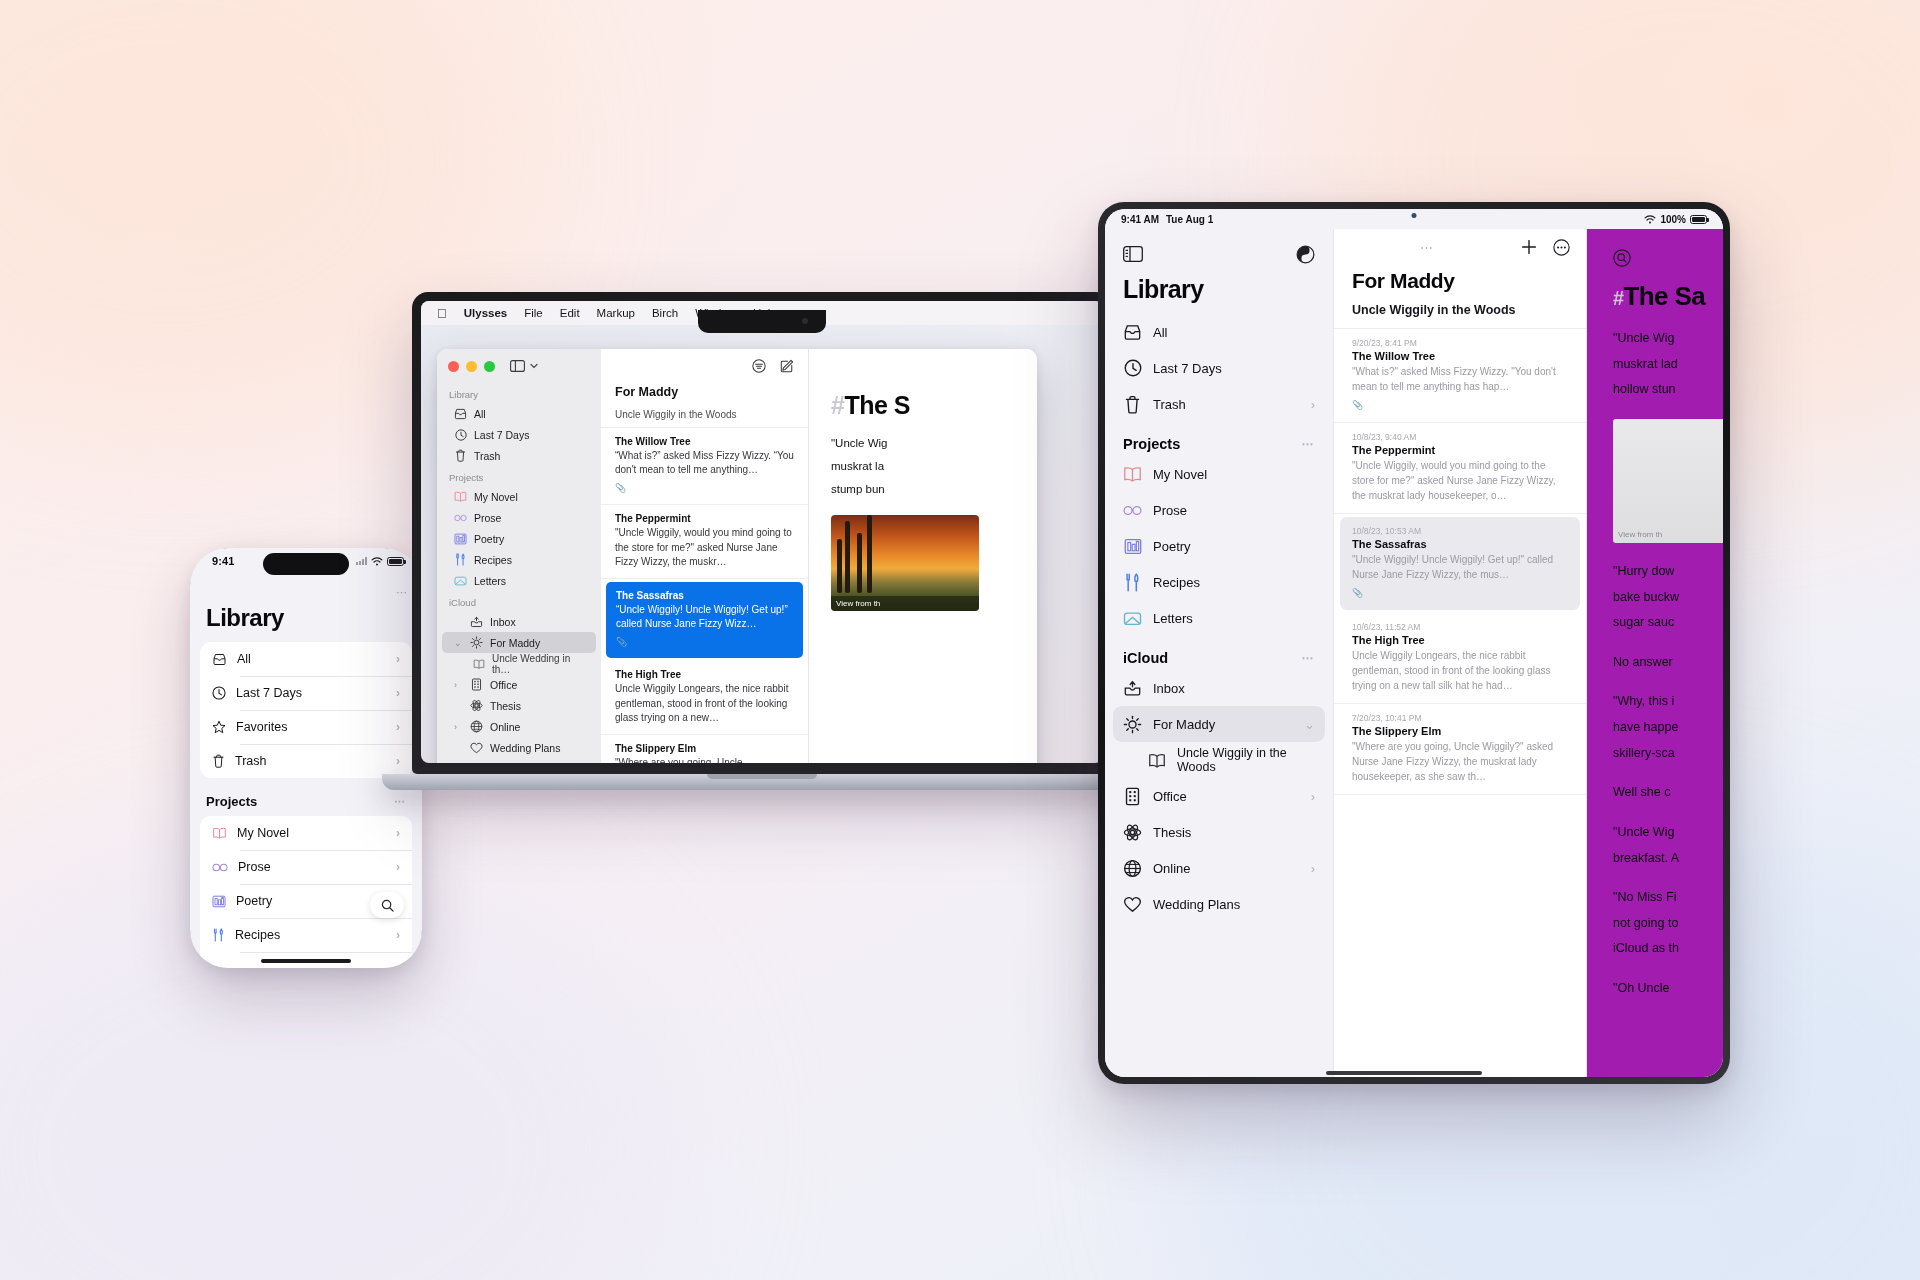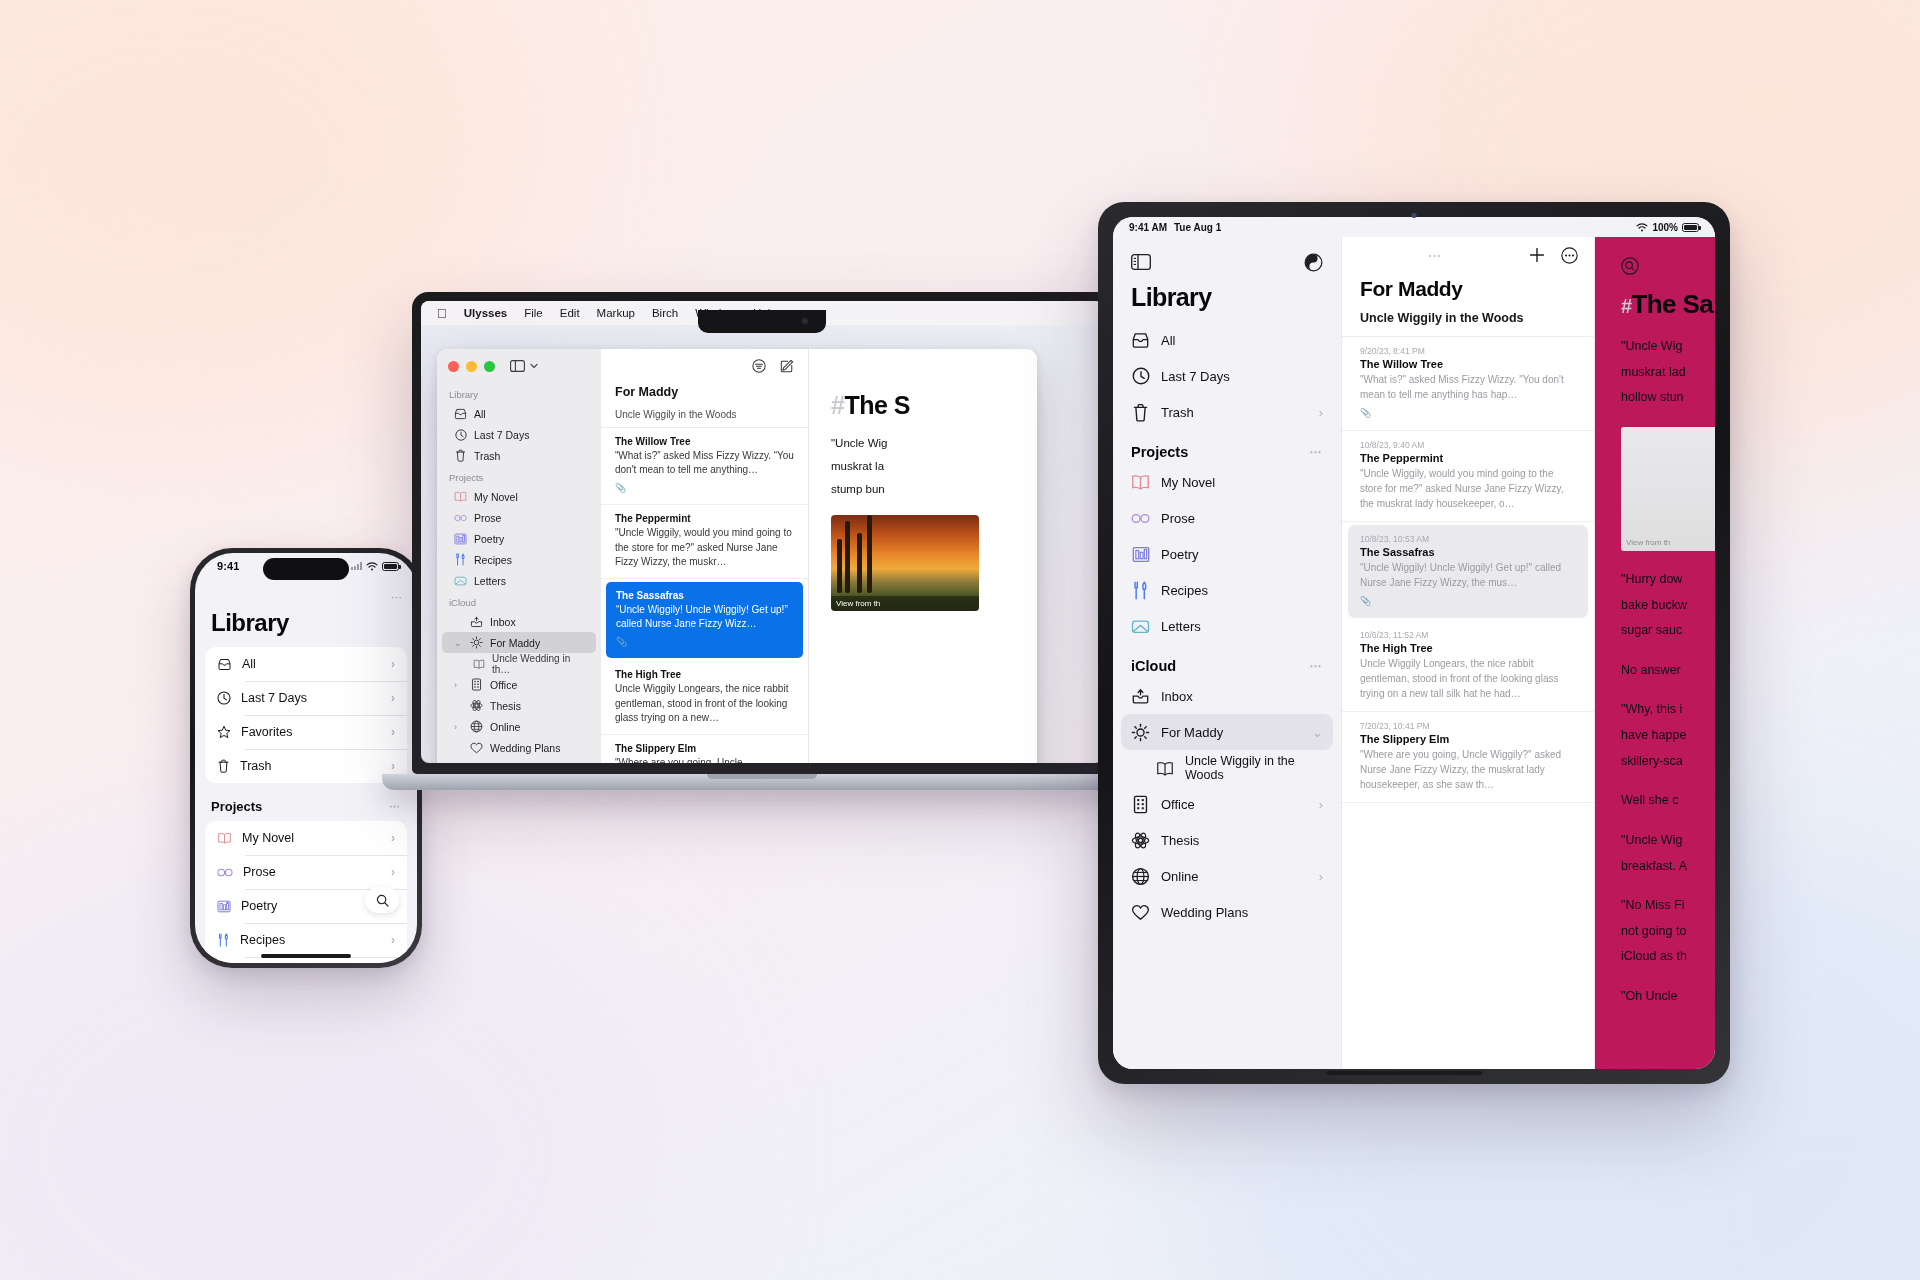--- a/index.html
+++ b/index.html
@@ -22,21 +22,20 @@
     position: absolute; border-radius: 50%;
     filter: blur(70px); opacity: .55; pointer-events: none;
   }
 
   
   #phone {
     position: absolute; left: 190px; top: 548px;
     width: 232px; height: 420px;
     border-radius: 42px;
     background: linear-gradient(160deg,#2b2b2f 0%, #17171a 40%, #3a3a3f 100%);
-    padding: 5px;
     box-shadow: 0 30px 60px rgba(60,40,70,.22), 0 6px 18px rgba(60,40,70,.14);
     z-index: 3;
   }
   #phone .screen {
     width: 100%; height: 100%;
     border-radius: 38px; overflow: hidden;
     background: #f2f2f7;
     position: relative;
   }
   .ios-status {
@@ -165,21 +164,21 @@
     box-shadow: 0 10px 24px rgba(60,40,70,.2);
     position:relative;
   }
   #base::after{content:'';position:absolute;left:50%;transform:translateX(-50%);top:0;width:110px;height:5px;background:#9fa3ad;border-radius:0 0 6px 6px;}
 
   
   #tablet {
     position:absolute; left: 1098px; top: 202px; width: 632px; height: 882px;
     border-radius: 26px;
     background: linear-gradient(155deg,#2a2a2e 0%, #141417 45%, #333338 100%);
-    padding: 15px;
+    padding: 7px;
     box-shadow: 0 38px 80px rgba(60,40,70,.26), 0 8px 20px rgba(60,40,70,.14);
     z-index: 6;
   }
   #tablet .tscreen { width:100%; height:100%; border-radius:20px; overflow:hidden; background:#fff; display:flex; flex-direction:column;}
   .ipad-status {
     height: 20px; background:#f3f2f7; display:flex; align-items:center;
     padding: 0 16px; font-size:10px; font-weight:600; color:#111; gap:7px;
   }
   .ipad-status .right{margin-left:auto;display:flex;align-items:center;gap:4px;font-size:10px;font-weight:600;}
   .ipad-cols { flex:1; display:flex; min-height:0; }
@@ -198,21 +197,21 @@
   .ip-list-top { height: 36px; display:flex; align-items:center; justify-content:flex-end; gap:16px; padding: 0 16px; }
   .ip-list-title { font-size: 21px; font-weight:800; letter-spacing:-.4px; color:#08080a; padding: 4px 18px 10px 18px;}
   .ip-list-sub { font-size:12.5px; font-weight:600; color:#15151a; padding: 0 18px 11px 18px; border-bottom:1px solid #ededf0;}
   .ip-items{ flex:1; overflow:hidden;}
   .ip-item{ padding: 9px 18px 10px 18px; border-bottom:1px solid #efeff2; }
   .ip-item .d{ font-size:8.5px; color:#a8a8b0; margin-bottom:2px;}
   .ip-item .t{ font-size:11px; font-weight:700; color:#0d0d10; margin-bottom:2px;}
   .ip-item .p{ font-size:10px; line-height:1.5; color:#9a9aa2;}
   .ip-item.sel{ background:#eaeaee; border-radius:7px; margin: 3px 6px; border-bottom:none; padding:9px 12px 10px 12px;}
   .ip-item.sel .t{ color:#0d0d10; }
-  .ip-ed { flex:1; background:#be185d; padding: 46px 0 0 26px; overflow:hidden; min-width:0;}
+  .ip-ed { flex:1; background:#a21caf; padding: 46px 0 0 26px; overflow:hidden; min-width:0;}
   .ip-ed h2{ font-size:26px; font-weight:800; letter-spacing:-.6px; color:#08080a; white-space:nowrap;}
   .ip-ed h2 .hash{color:#c9c9cf; font-weight:600; font-size:20px;}
   .ip-ed p{ font-size:12.5px; line-height:2.05; color:#0d0d10; white-space:nowrap; margin-top:14px;}
   .ip-ed .imgph{ margin-top:16px; width:132px; height:124px; background:linear-gradient(180deg,#e9e9ec,#dededf); border-radius:3px; position:relative; overflow:hidden;}
   .ip-ed .imgph .cap{position:absolute;bottom:4px;left:5px;font-size:8px;color:#8c8c92;white-space:nowrap;}
   .ipad-home{ position:absolute; bottom:9px; left: 228px; width: 156px; height:4px; border-radius:2px; background:#17171a; opacity:.85;}
   .ipad-cam{position:absolute; left:50%; top:11px; transform:translateX(-50%); width:5px;height:5px;border-radius:50%;background:#3a4a66;}
 
   svg { display:block; }
 </style>

